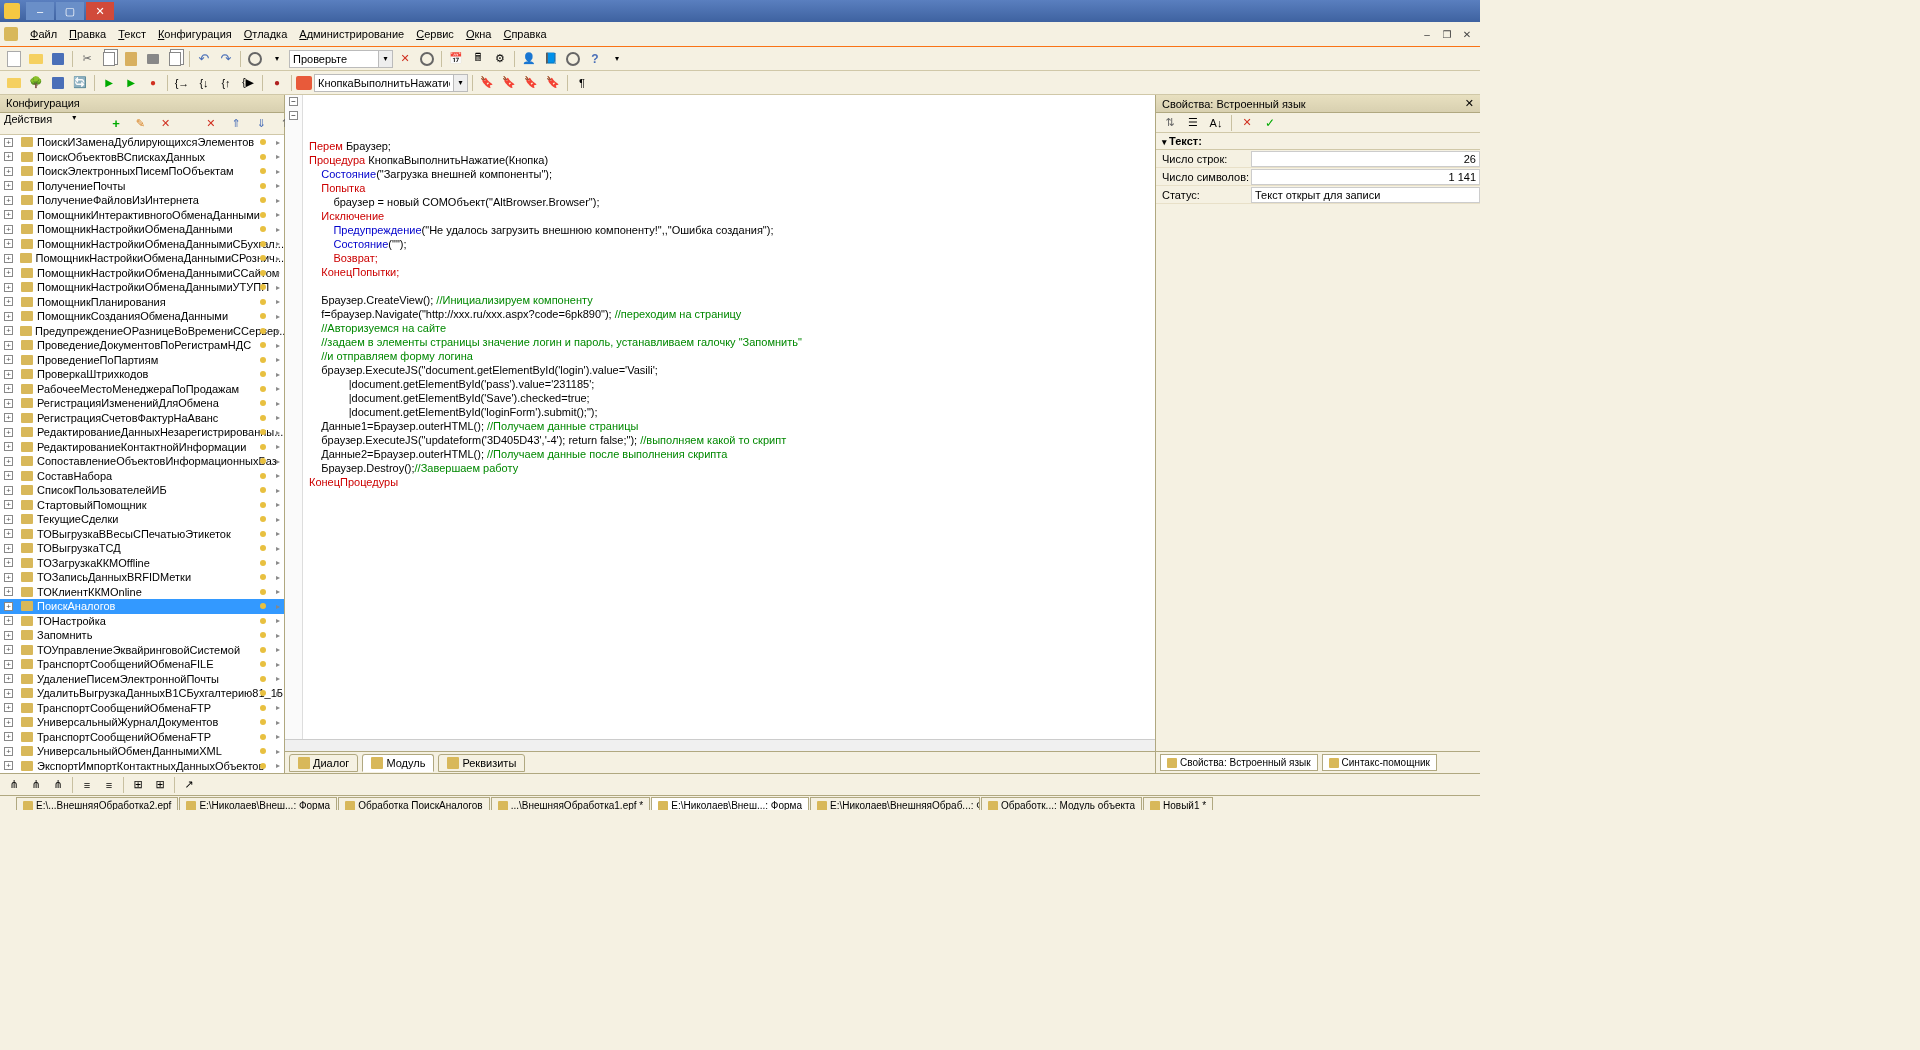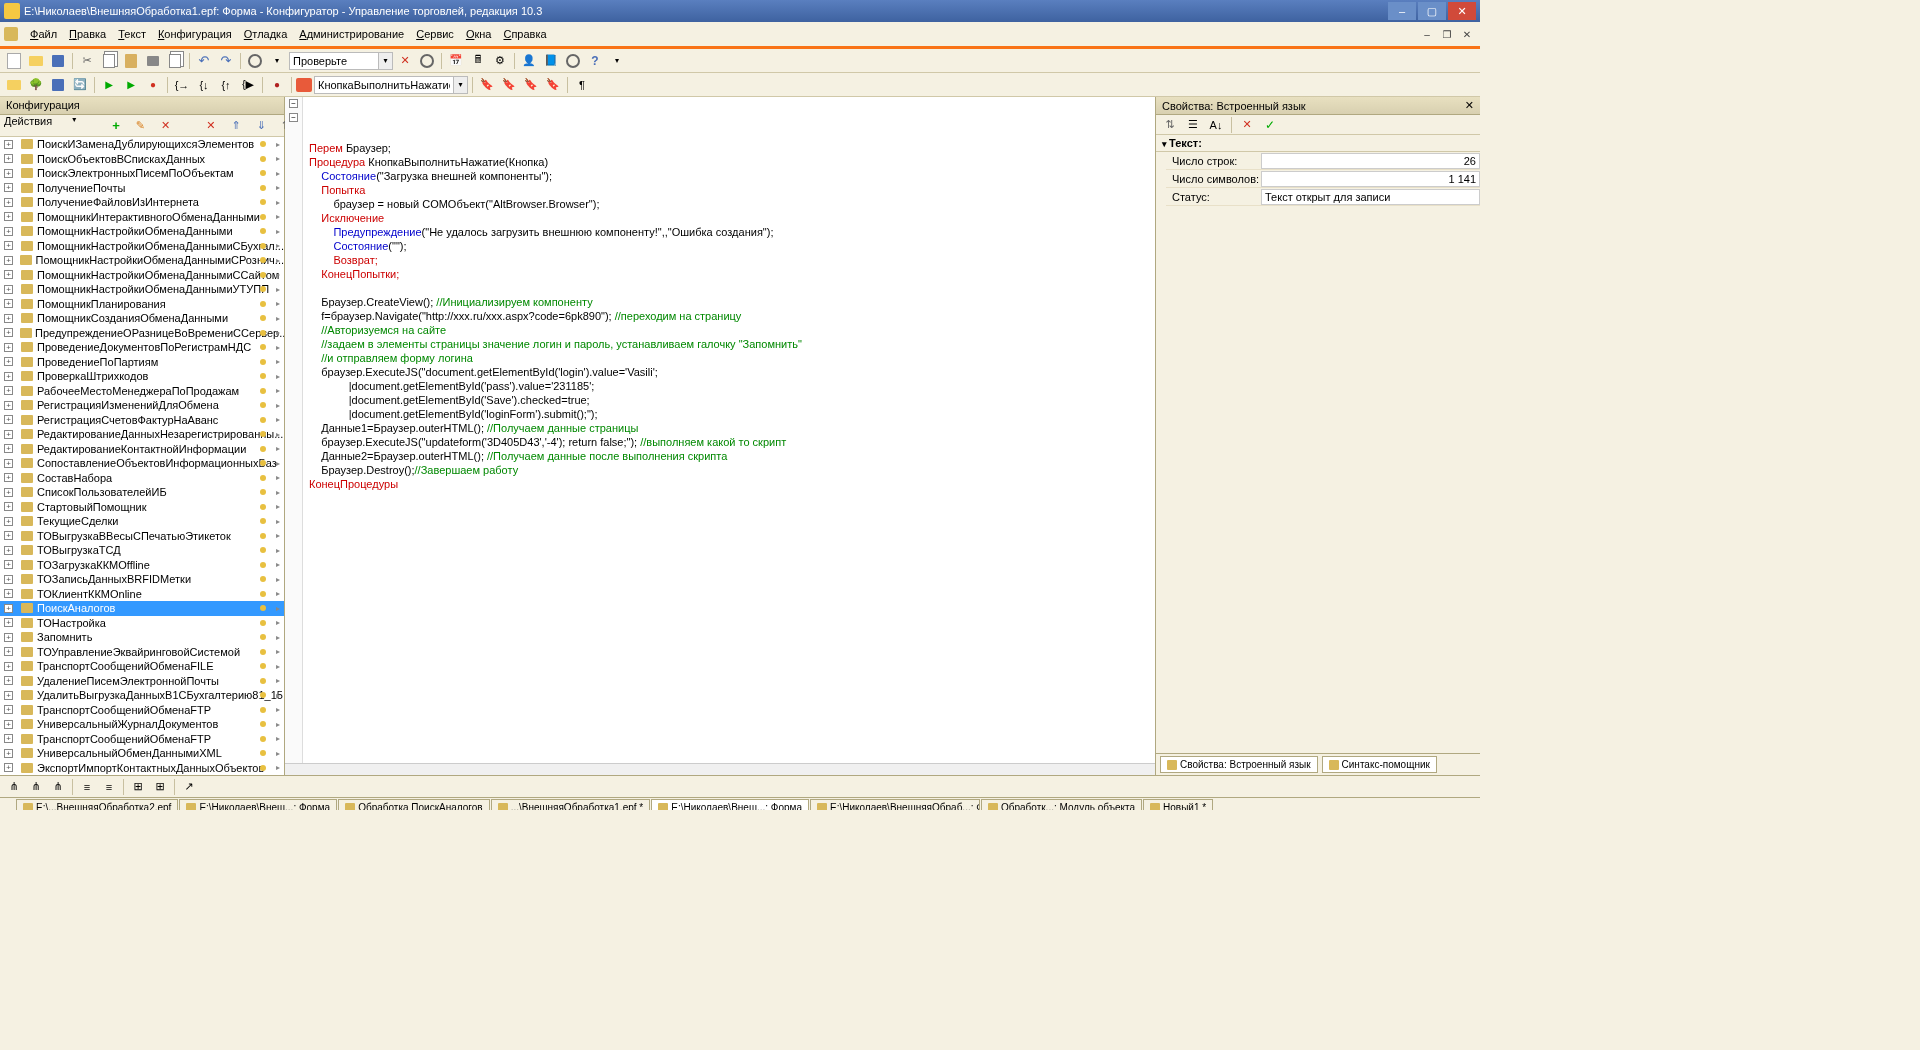--- a/index.html
+++ b/index.html
@@ -4,21 +4,21 @@
 <style>
 * { margin:0; padding:0; box-sizing:border-box; font-family:Tahoma,Arial,sans-serif; font-size:11px; }
 body { background:#f5f1e2; overflow:hidden; width:1480px; height:810px; }
 .titlebar { height:22px; background:linear-gradient(#5a7fbf,#3e62a0); display:flex; align-items:center; padding:0 4px; color:#fff; }
 .titlebar .icon { width:16px; height:16px; background:#f5c842; border-radius:2px; margin-right:4px; }
 .titlebar .title { flex:1; font-size:11px; }
 .titlebar .winbtn { width:28px; height:18px; margin-left:2px; display:flex; align-items:center; justify-content:center; cursor:pointer; }
 .titlebar .winbtn.min { background:#6a8fc8; }
 .titlebar .winbtn.max { background:#6a8fc8; }
 .titlebar .winbtn.close { background:#d14a3a; }
-.menubar { height:20px; background:#f5f1e2; display:flex; align-items:center; padding:12px 4px; border-bottom:3px solid #f97316; }
+.menubar { height:20px; background:#f5f1e2; display:flex; align-items:center; padding:12px 4px; border-bottom:1px solid #f97316; }
 .menubar .icon-sm { width:14px; height:14px; background:#d8b85a; margin-right:6px; border-radius:2px; }
 .menubar .mitem { padding:2px 6px; cursor:pointer; }
 .menubar .mitem u { text-decoration:underline; }
 .menubar .right { margin-left:auto; display:flex; gap:2px; }
 .menubar .right .winbtn-sm { width:18px; height:14px; display:flex; align-items:center; justify-content:center; cursor:pointer; font-size:10px; color:#444; }
 .toolbar { height:24px; background:#f5f1e2; display:flex; align-items:center; padding:0 4px; border-bottom:1px solid #d0c8a8; gap:2px; }
 .tbtn { width:20px; height:20px; display:flex; align-items:center; justify-content:center; cursor:pointer; border-radius:2px; }
 .sep { width:1px; height:16px; background:#c8c0a0; margin:0 2px; }
 .search-combo { display:flex; align-items:center; }
 .search-combo input { width:90px; height:18px; border:1px solid #bbb; padding:0 3px; font-size:11px; }
@@ -50,21 +50,21 @@
 .editor-tabs { height:22px; background:#f5f1e2; border-top:1px solid #b0a880; display:flex; align-items:center; padding:0 4px; gap:4px; }
 .etab { height:18px; padding:2px 8px; border:1px solid #b0a880; background:#f5f1e2; border-radius:3px 3px 0 0; cursor:pointer; display:flex; align-items:center; gap:3px; }
 .etab.active { background:#fff; border-bottom-color:#fff; }
 .etab .eicn { width:12px; height:12px; background:#d8b85a; border-radius:1px; }
 .right-panel { width:325px; background:#f5f1e2; border-left:1px solid #b0a880; display:flex; flex-direction:column; }
 .prop-title { height:18px; background:linear-gradient(#e8e0c0,#d8d0b0); border-bottom:1px solid #b0a880; padding:2px 6px; display:flex; align-items:center; }
 .prop-title .x { margin-left:auto; cursor:pointer; font-size:11px; }
 .prop-toolbar { height:20px; background:#f5f1e2; border-bottom:1px solid #d0c8a8; display:flex; align-items:center; padding:0 4px; gap:3px; }
 .prop-section { background:#f5f1e2; padding:2px 6px; font-weight:bold; border-bottom:1px solid #d0c8a8; }
 .prop-section::before { content:"▾ "; font-size:9px; }
-.prop-row { display:flex; height:18px; align-items:center; border-bottom:1px solid #e8e0c8;margin-left:10px; }
+.prop-row { display:flex; height:18px; align-items:center; border-bottom:1px solid #e8e0c8; }
 .prop-row .plabel { width:95px; padding-left:6px; }
 .prop-row .pval { flex:1; background:#fff; height:16px; border:1px solid #ccc; padding:0 3px; display:flex; align-items:center; }
 .prop-row .pval.ro { justify-content:flex-end; }
 .prop-spacer { flex:1; }
 .panel-tabs { height:22px; border-top:1px solid #b0a880; display:flex; align-items:center; padding:2px 4px; gap:4px; }
 .ptab { padding:2px 6px; border:1px solid #b0a880; background:#fff; cursor:pointer; display:flex; align-items:center; gap:3px; font-size:10px; }
 .ptab .picn { width:10px; height:10px; background:#d8b85a; border-radius:1px; }
 .bottom-toolbar { height:22px; background:#f5f1e2; border-top:1px solid #b0a880; display:flex; align-items:center; padding:0 4px; gap:2px; }
 .file-tabs { height:20px; background:#f5f1e2; border-top:1px solid #b0a880; display:flex; align-items:center; padding:0 16px; gap:1px; overflow:hidden; }
 .ftab { height:17px; padding:1px 6px; border:1px solid #b0a880; background:#f5f1e2; cursor:pointer; display:flex; align-items:center; gap:3px; font-size:10px; white-space:nowrap; max-width:170px; overflow:hidden; text-overflow:ellipsis; }
@@ -94,21 +94,20 @@
 .i-check::before{content:"✓";color:#0a0;font-size:12px;}
 .i-run::before{content:"▶";color:#0a0;font-size:10px;}
 .i-stop::before{content:"●";color:#d03020;font-size:10px;}
 .i-bp::before{content:"●";color:#b02020;font-size:10px;}
 </style>
 </head>
 <body>
 
 <div class="titlebar">
   <div class="icon"></div>
-  <div class="title">Е:\Николаев\ВнешняяОбработка1.epf: Форма - Конфигуратор - Управление торговлей, редакция 10.3</div>
   <div class="winbtn min">–</div>
   <div class="winbtn max">▢</div>
   <div class="winbtn close">✕</div>
 </div>
 
 <div class="menubar">
   <div class="icon-sm"></div>
   <div id="menu-items" style="display: flex;">
       <span class="mitem"><u>Ф</u>айл</span>
       <span class="mitem"><u>П</u>равка</span>
@@ -525,20 +524,34 @@
 
   <div class="editor-pane">
     <div class="editor">
       <div class="gutter">
         <div class="fold" style="top:2px;">−</div>
         <div class="fold" style="top:16px;">−</div>
       </div>
       <div class="code" id="code"><div><span class="kw-red">Перем</span> Браузер;</div><div><span class="kw-red">Процедура</span> КнопкаВыполнитьНажатие(Кнопка)</div><div>    <span class="kw-blue">Состояние</span>("Загрузка внешней компоненты");</div><div>    <span class="kw-red">Попытка</span></div><div>        браузер = новый COMОбъект(<span class="str">"AltBrowser.Browser"</span>);</div><div>    <span class="kw-red">Исключение</span></div><div>        <span class="kw-blue">Предупреждение</span>("Не удалось загрузить внешнюю компоненту!",,"Ошибка создания");</div><div>        <span class="kw-blue">Состояние</span>("");</div><div>        <span class="kw-red">Возврат;</span></div><div>    <span class="kw-red">КонецПопытки;</span></div><div>&nbsp;</div><div>    Браузер.CreateView();<span class="kw-green"> //Инициализируем компоненту</span></div><div>    f=браузер.Navigate(<span class="str">"http://xxx.ru/xxx.aspx?code=6pk890"</span>);<span class="kw-green"> //переходим на страницу</span></div><div>    <span class="kw-green">//Авторизуемся на сайте</span></div><div>    <span class="kw-green">//задаем в элементы страницы значение логин и пароль, устанавливаем галочку "Запомнить"</span></div><div>    <span class="kw-green">//и отправляем форму логина</span></div><div>    браузер.ExecuteJS(<span class="str">"document.getElementById('login').value='Vasili';</span></div><div>             <span class="str">|document.getElementById('pass').value='231185';</span></div><div>             <span class="str">|document.getElementById('Save').checked=true;</span></div><div>             <span class="str">|document.getElementById('loginForm').submit();"</span>);</div><div>    Данные1=Браузер.outerHTML();<span class="kw-green"> //Получаем данные страницы</span></div><div>    браузер.ExecuteJS(<span class="str">"updateform('3D405D43','-4'); return false;"</span>);<span class="kw-green"> //выполняем какой то скрипт</span></div><div>    Данные2=Браузер.outerHTML();<span class="kw-green"> //Получаем данные после выполнения скрипта</span></div><div>    Браузер.Destroy();<span class="kw-green">//Завершаем работу</span></div><div><span class="kw-red">КонецПроцедуры</span></div></div>
     </div>
     <div class="editor-scroll"></div>
+    <div class="editor-tabs" id="etabs">
+        <div class="etab">
+          <span class="eicn"></span>
+          <span>Диалог</span>
+        </div>
+        <div class="etab active">
+          <span class="eicn"></span>
+          <span>Модуль</span>
+        </div>
+        <div class="etab">
+          <span class="eicn"></span>
+          <span>Реквизиты</span>
+        </div>
+      </div>
   </div>
 
   <div class="right-panel">
     <div class="prop-title">
       <span>Свойства: Встроенный язык</span>
       <span class="x">✕</span>
     </div>
     <div class="prop-toolbar">
       <div class="tbtn i-sort"></div>
       <div class="tbtn">☰</div>

